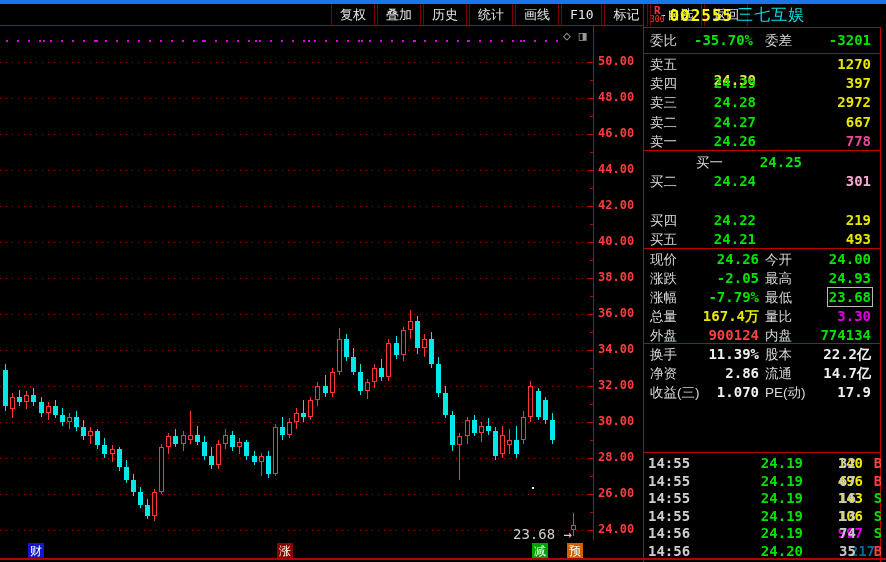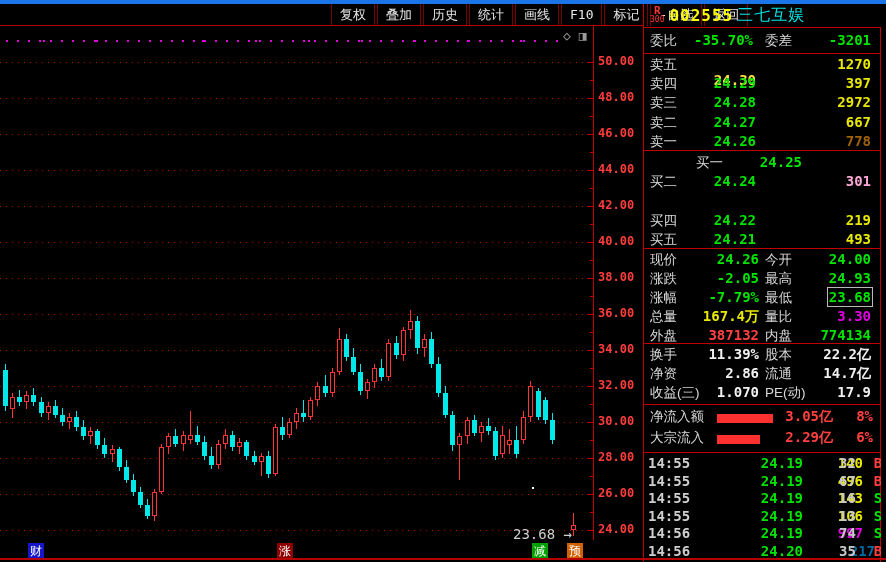--- a/index.html
+++ b/index.html
@@ -513,21 +513,21 @@
         <span class="askbid-vol" style="color: rgb(232, 232, 0);">2972</span>
       </div>
       <div class="prow" style="top: 59.6px;">
         <span class="plabel">卖二</span>
         <span class="askbid-price" style="color: rgb(0, 228, 0);">24.27</span>
         <span class="askbid-vol" style="color: rgb(232, 232, 0);">667</span>
       </div>
       <div class="prow" style="top: 78.8px;">
         <span class="plabel">卖一</span>
         <span class="askbid-price" style="color: rgb(0, 228, 0);">24.26</span>
-        <span class="askbid-vol" style="color: #a16207;">778</span>
+        <span class="askbid-vol" style="color: #ec4899;">778</span>
       </div>
     </div>
     <div class="pbox" style="top: 150px; height: 98px;">
       <div class="prow" style="top: 3px; margin-left: 46px;">
         <span class="plabel">买一</span>
         <span class="askbid-price" style="color: rgb(0, 228, 0);">24.25</span>
         <span class="askbid-vol" style="color: #8b5cf6;">63</span>
       </div>
       <div class="prow" style="top: 22.2px;">
         <span class="plabel">买二</span>
@@ -565,21 +565,21 @@
         <span class="pv2 boxed" style="color: rgb(0, 228, 0);">23.68</span>
       </div>
       <div class="prow" style="top: 59px;">
         <span class="plabel">总量</span>
         <span class="pv1" style="color: rgb(232, 232, 0);">167.4万</span>
         <span class="pl2">量比</span>
         <span class="pv2" style="color: rgb(224, 0, 224);">3.30</span>
       </div>
       <div class="prow" style="top: 78px;">
         <span class="plabel">外盘</span>
-        <span class="pv1" style="color: rgb(255, 64, 64);">387132</span>
+        <span class="pv1" style="color: rgb(255, 64, 64);">900124</span>
         <span class="pl2">内盘</span>
         <span class="pv2" style="color: rgb(0, 228, 0);">774134</span>
       </div>
     </div>
     <div class="pbox" style="top: 343px; height: 61px;">
       <div class="prow" style="top: 2px;">
         <span class="plabel">换手</span>
         <span class="pv1" style="color: rgb(240, 240, 240);">11.39%</span>
         <span class="pl2">股本</span>
         <span class="pv2" style="color: rgb(240, 240, 240);">22.2亿</span>
@@ -588,34 +588,20 @@
         <span class="plabel">净资</span>
         <span class="pv1" style="color: rgb(240, 240, 240);">2.86</span>
         <span class="pl2">流通</span>
         <span class="pv2" style="color: rgb(240, 240, 240);">14.7亿</span>
       </div>
       <div class="prow" style="top: 40px;">
         <span class="plabel">收益(三)</span>
         <span class="pv1" style="color: rgb(240, 240, 240);">1.070</span>
         <span class="pl2">PE(动)</span>
         <span class="pv2" style="color: rgb(240, 240, 240);">17.9</span>
-      </div>
-    </div>
-    <div class="pbox" style="top: 404px; height: 48px;">
-      <div class="prow" style="top: 3px;">
-        <span class="plabel">净流入额</span>
-        <div class="flow-bar" style="width: 56px;"></div>
-        <span class="flow-val">3.05亿</span>
-        <span class="flow-pct">8%</span>
-      </div>
-      <div class="prow" style="top: 24px;">
-        <span class="plabel">大宗流入</span>
-        <div class="flow-bar" style="width: 43px;"></div>
-        <span class="flow-val">2.29亿</span>
-        <span class="flow-pct">6%</span>
       </div>
     </div>
     <div class="pbox" style="top: 452px; height: 130px; overflow: hidden;">
       <div class="prow" style="top: 2px;">
         <span class="tick-t">14:55</span>
         <span class="tick-p" style="color: rgb(0, 228, 0);">24.19</span>
         <span class="tick-v" style="color: rgb(232, 232, 0);">140</span>
         <span class="tick-side" style="color: rgb(255, 64, 64);">B</span>
         <span class="tick-n" style="width: 0px; right: 8px; position: absolute;">32</span>
       </div>

